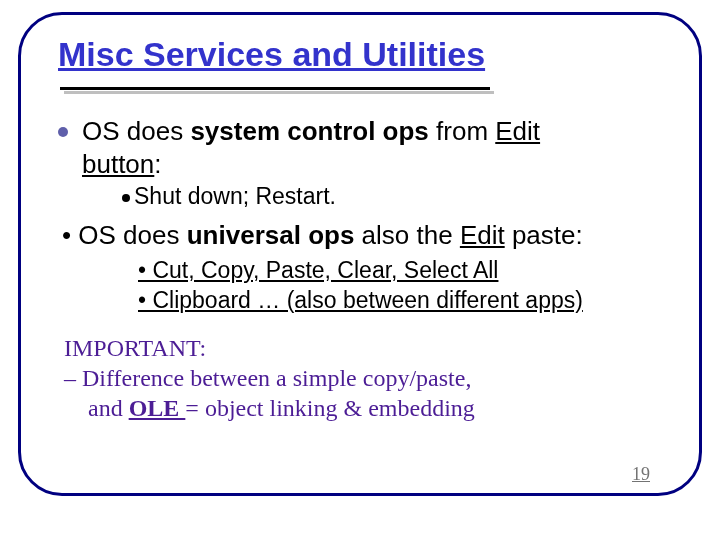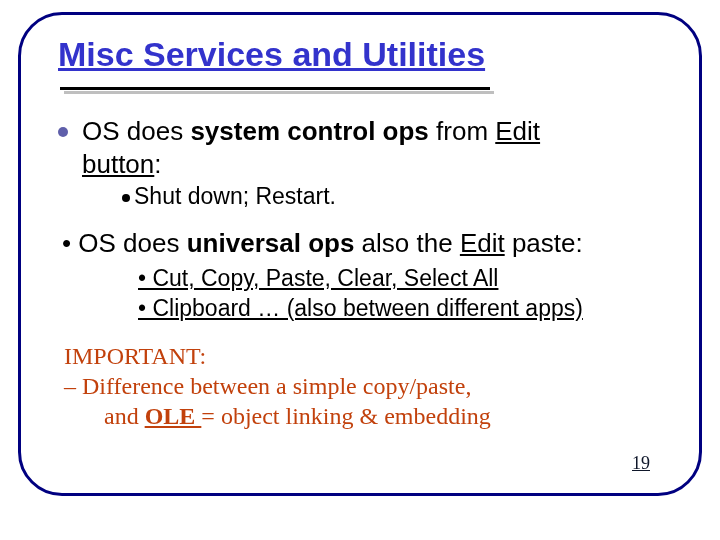--- a/index.html
+++ b/index.html
@@ -85,21 +85,21 @@
     font-family: Arial, Helvetica, sans-serif;
   }
   .body-text b { font-weight: bold; }
   .u { text-decoration: underline; }
   .sub {
     margin-left: 64px;
     font-family: Arial, Helvetica, sans-serif;
     font-size: 23px;
     color: #000;
     line-height: 1.25;
-    margin-bottom: 16px;
+    margin-bottom: 8px;
   }
   .sub .bul {
     display: inline-block;
     width: 8px;
     height: 8px;
     background: #000;
     border-radius: 50%;
     vertical-align: 2px;
     margin-right: 4px;
   }
@@ -118,36 +118,36 @@
     color: #000;
     line-height: 1.3;
     margin-top: 4px;
     margin-bottom: 18px;
     text-decoration: underline;
   }
   .important {
     margin-left: 6px;
     font-family: "Times New Roman", Times, serif;
     font-size: 24px;
-    color: #c2410c;
+    color: #4c1d95;
     line-height: 1.25;
   }
   .important .line2 {
   }
   .ole {
     text-decoration: underline;
     font-weight: bold;
   }
   .pagenum {
     position: absolute;
     right: 70px;
-    bottom: 46px;
+    bottom: 35px;
     font-family: "Times New Roman", Times, serif;
     font-size: 18px;
-    color: #0f172a;
+    color: #737373;
     text-decoration: underline;
   }
 </style>
 </head>
 <body>
 
 <div class="slide">
   <div class="frame"></div>
 
   <div class="content">
@@ -176,21 +176,21 @@
     </div>
 
     <div class="sub2">
       <div>• Cut, Copy, Paste, Clear, Select All</div>
       <div>• Clipboard …  (also between different apps)</div>
     </div>
 
     <div class="important">
       <div>IMPORTANT:</div>
       <div class="line2">–  Difference between a simple copy/paste,</div>
-      <div class="line2" style="margin-left:40px">
+      <div class="line2" style="margin-left:24px">
         <span>and </span><span class="ole">OLE </span><span> = object linking &amp; embedding</span>
       </div>
     </div>
 
   </div>
 
   <div class="pagenum">19</div>
 </div>
 
 </body></html>

